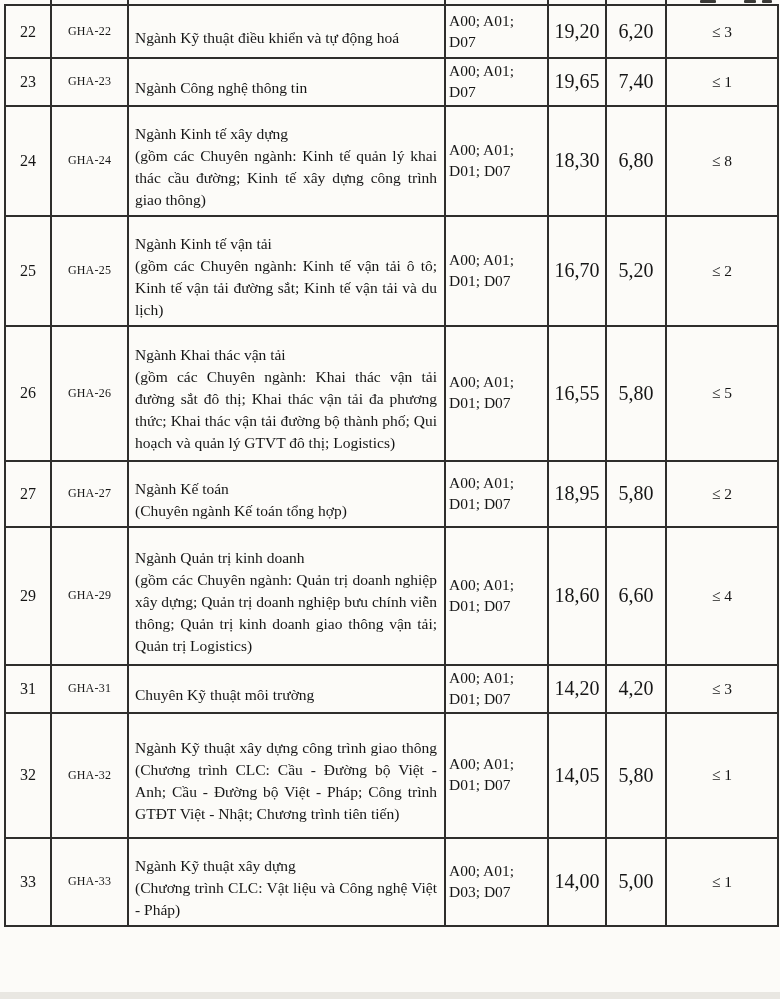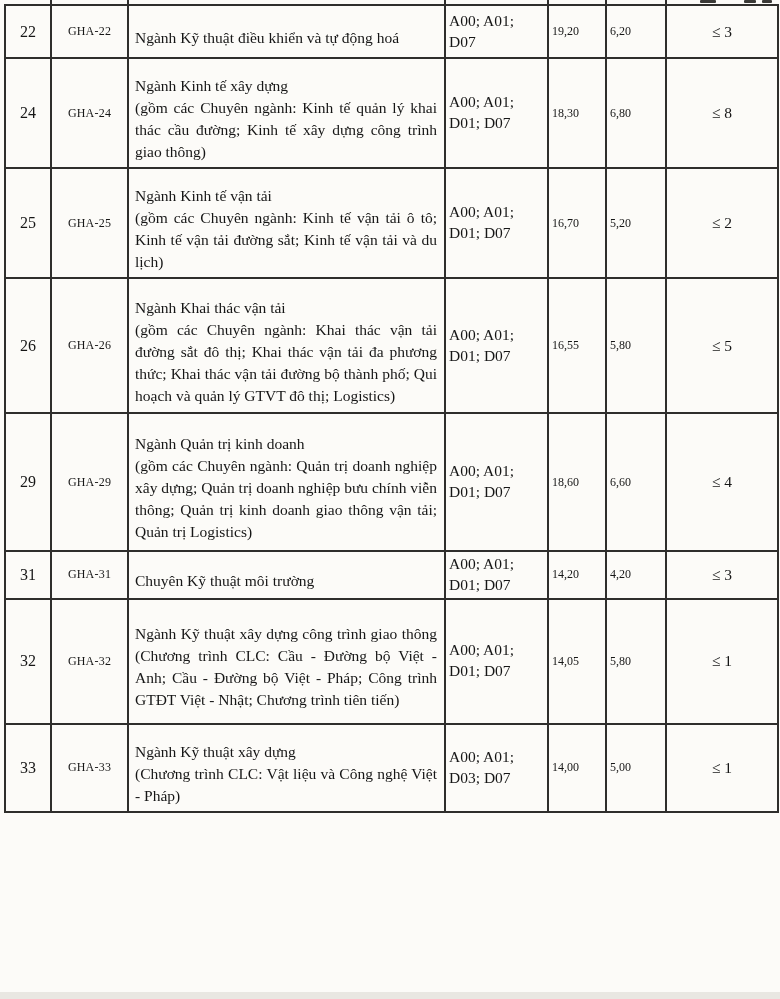--- a/index.html
+++ b/index.html
@@ -23,21 +23,21 @@
     vertical-align:middle;
     padding:2px 3px;
     overflow:hidden;
   }
   .c-stt   { text-align:center; font-size:16px; }
   .c-code  { text-align:center; font-size:12px; letter-spacing:0.2px; }
   .c-name  { font-size:15.5px; line-height:1.42; text-align:justify; padding:16px 7px 4px 6px; }
   .c-name .mname { display:inline; }
   .c-name .block { display:block; }
   .c-combo { text-align:left; font-size:15.5px; line-height:1.35; white-space:pre-line; }
-  .c-s1, .c-s2 { text-align:left; font-size:12px;border-radius:7px; }
+  .c-s1, .c-s2 { text-align:center; font-size:20px;border-radius:7px; }
   .c-quota { text-align:center; font-size:15.5px; }
   .mdetail:empty { display:none; }
 
   
   .top-remnant { position:absolute; left:0; top:0; width:780px; height:4px; }
   .top-remnant .tick {
     position:absolute; top:0; width:2px; height:4px; background:#2f2e2c;
   }
   .top-remnant .smudge {
     position:absolute; top:0; height:3px; background:#3a3936; border-radius:1px;
@@ -79,20 +79,33 @@
           <span class="mname block">Ngành Kỹ thuật điều khiển và tự động hoá</span>
 
         </td>
         <td class="c-combo">A00; A01;
 D07</td>
         <td class="c-s1">19,20</td>
         <td class="c-s2">6,20</td>
         <td class="c-quota">≤ 3</td>
       </tr>
 
+      <tr style="height:40px">
+        <td class="c-stt">23</td>
+        <td class="c-code">GHA-23</td>
+        <td class="c-name">
+          <span class="mname block">Ngành Công nghệ thông tin</span>
+
+        </td>
+        <td class="c-combo">A00; A01;
+D07</td>
+        <td class="c-s1">19,65</td>
+        <td class="c-s2">7,40</td>
+        <td class="c-quota">≤ 1</td>
+      </tr>
 
       <tr style="height:103px">
         <td class="c-stt">24</td>
         <td class="c-code">GHA-24</td>
         <td class="c-name">
           <span class="mname block">Ngành Kinh tế xây dựng</span>
           <span class="mdetail block">(gồm các Chuyên ngành: Kinh tế quản lý khai thác cầu đường; Kinh tế xây dựng công trình giao thông)</span>
         </td>
         <td class="c-combo">A00; A01;
 D01; D07</td>
@@ -122,20 +135,33 @@
           <span class="mname block">Ngành Khai thác vận tải</span>
           <span class="mdetail block">(gồm các Chuyên ngành: Khai thác vận tải đường sắt đô thị; Khai thác vận tải đa phương thức; Khai thác vận tải đường bộ thành phố; Qui hoạch và quản lý GTVT đô thị; Logistics)</span>
         </td>
         <td class="c-combo">A00; A01;
 D01; D07</td>
         <td class="c-s1">16,55</td>
         <td class="c-s2">5,80</td>
         <td class="c-quota">≤ 5</td>
       </tr>
 
+      <tr style="height:52px">
+        <td class="c-stt">27</td>
+        <td class="c-code">GHA-27</td>
+        <td class="c-name">
+          <span class="mname block">Ngành Kế toán</span>
+          <span class="mdetail block">(Chuyên ngành Kế toán tổng hợp)</span>
+        </td>
+        <td class="c-combo">A00; A01;
+D01; D07</td>
+        <td class="c-s1">18,95</td>
+        <td class="c-s2">5,80</td>
+        <td class="c-quota">≤ 2</td>
+      </tr>
 
 
       <tr style="height:138px">
         <td class="c-stt">29</td>
         <td class="c-code">GHA-29</td>
         <td class="c-name">
           <span class="mname block">Ngành Quản trị kinh doanh</span>
           <span class="mdetail block">(gồm các Chuyên ngành: Quản trị doanh nghiệp xây dựng; Quản trị doanh nghiệp bưu chính viễn thông; Quản trị kinh doanh giao thông vận tải; Quản trị Logistics)</span>
         </td>
         <td class="c-combo">A00; A01;

